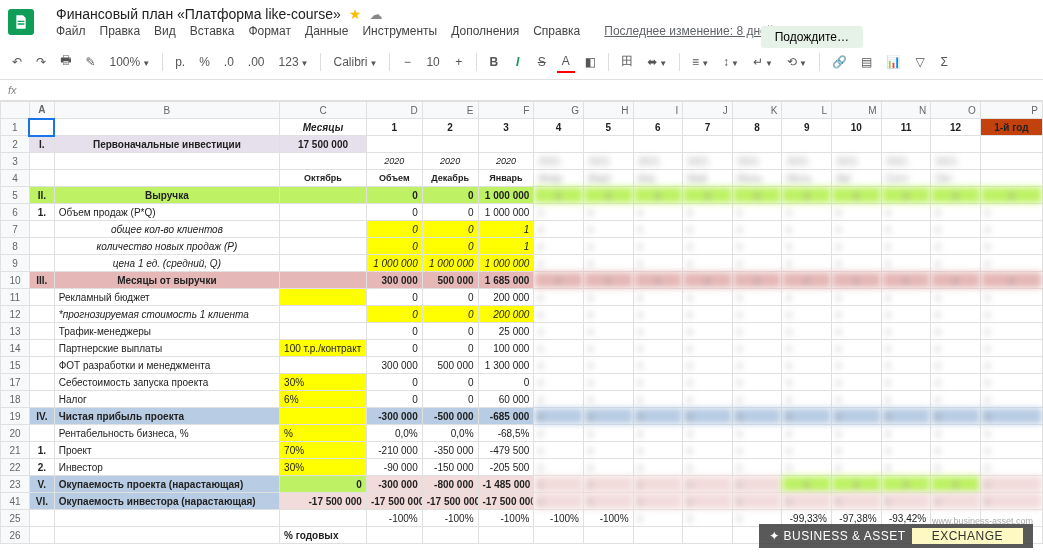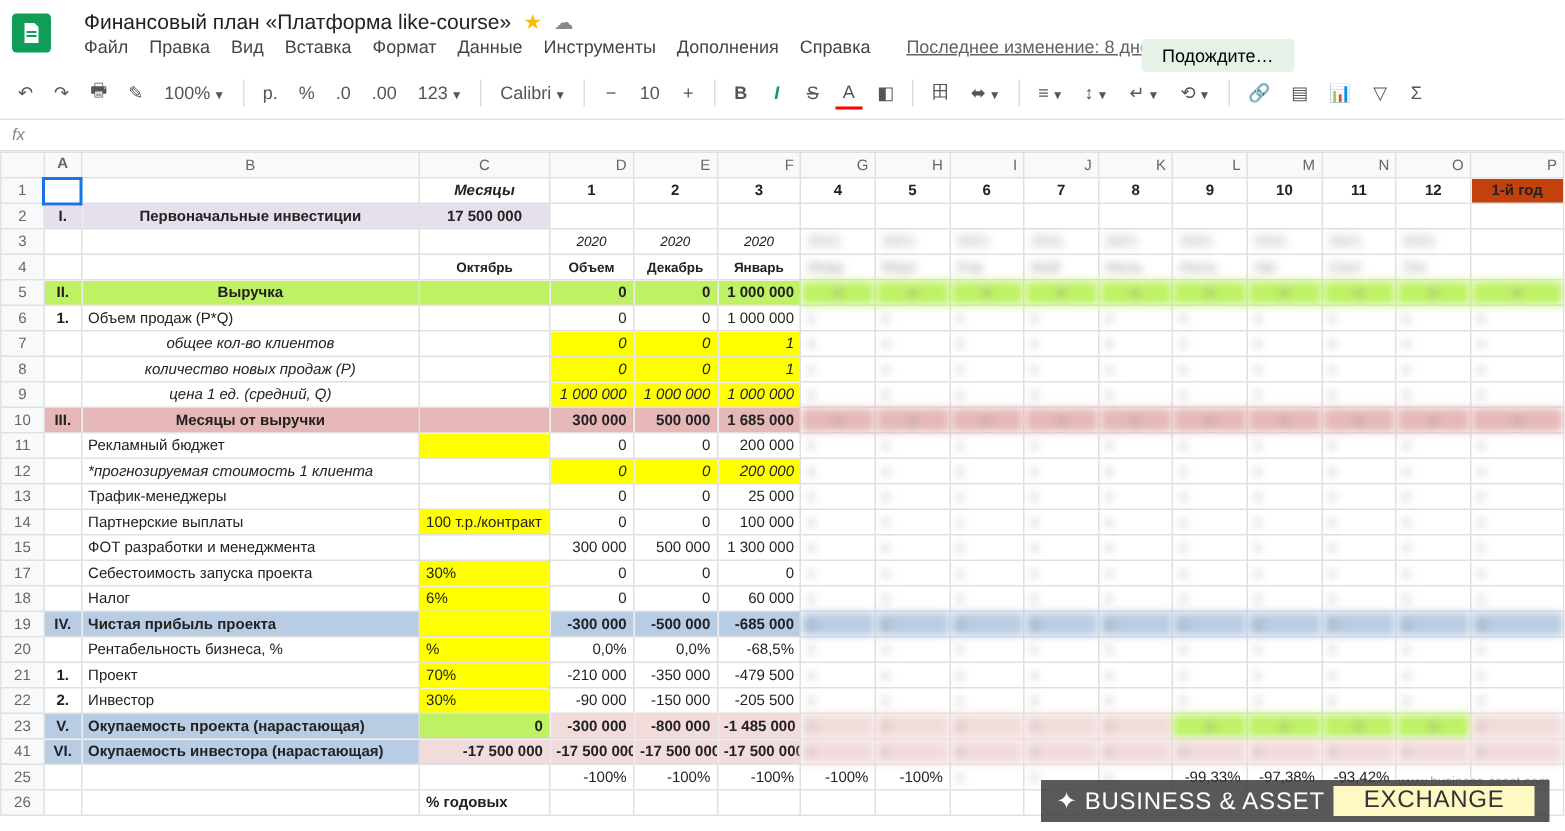--- a/index.html
+++ b/index.html
@@ -40,21 +40,21 @@
 .section-blue { background: #b8cce4; font-weight: bold; }
 .yellow { background: #ffff00; }
 .yellow-lit { background: #c2410c; }
 .pink-lit { background: #f2dcdb; }
 .italic { font-style: italic; }
 .txt-c { text-align: center; }
 .txt-r { text-align: right; }
 .txt-l { text-align: left; }
 .bold { font-weight: bold; }
 .blur { filter: blur(3px); color: #999; }
-.watermark { position: absolute; right: 10px; bottom: 6px; background: rgba(60,60,60,0.85); color: #fff; padding: 4px 10px; font-size: 16px; letter-spacing: 0.5px; display: flex; align-items: center; gap: 6px; }
+.watermark { position: absolute; right: 10px; bottom: 6px; background: rgba(60,60,60,0.85); color: #fff; padding: 4px 10px; font-size: 12px; letter-spacing: 0.5px; display: flex; align-items: center; gap: 6px; }
 .website { position: absolute; right: 10px; bottom: 28px; color: #aaa; font-size: 9px; }
 .sel-cell { border: 2px solid #1a73e8 !important; }
 .caret { font-size: 8px; margin-left: 2px; }
 </style>
 </head>
 <body>
 
 <div class="header">
   <div class="logo">
     <svg viewBox="0 0 24 24">

